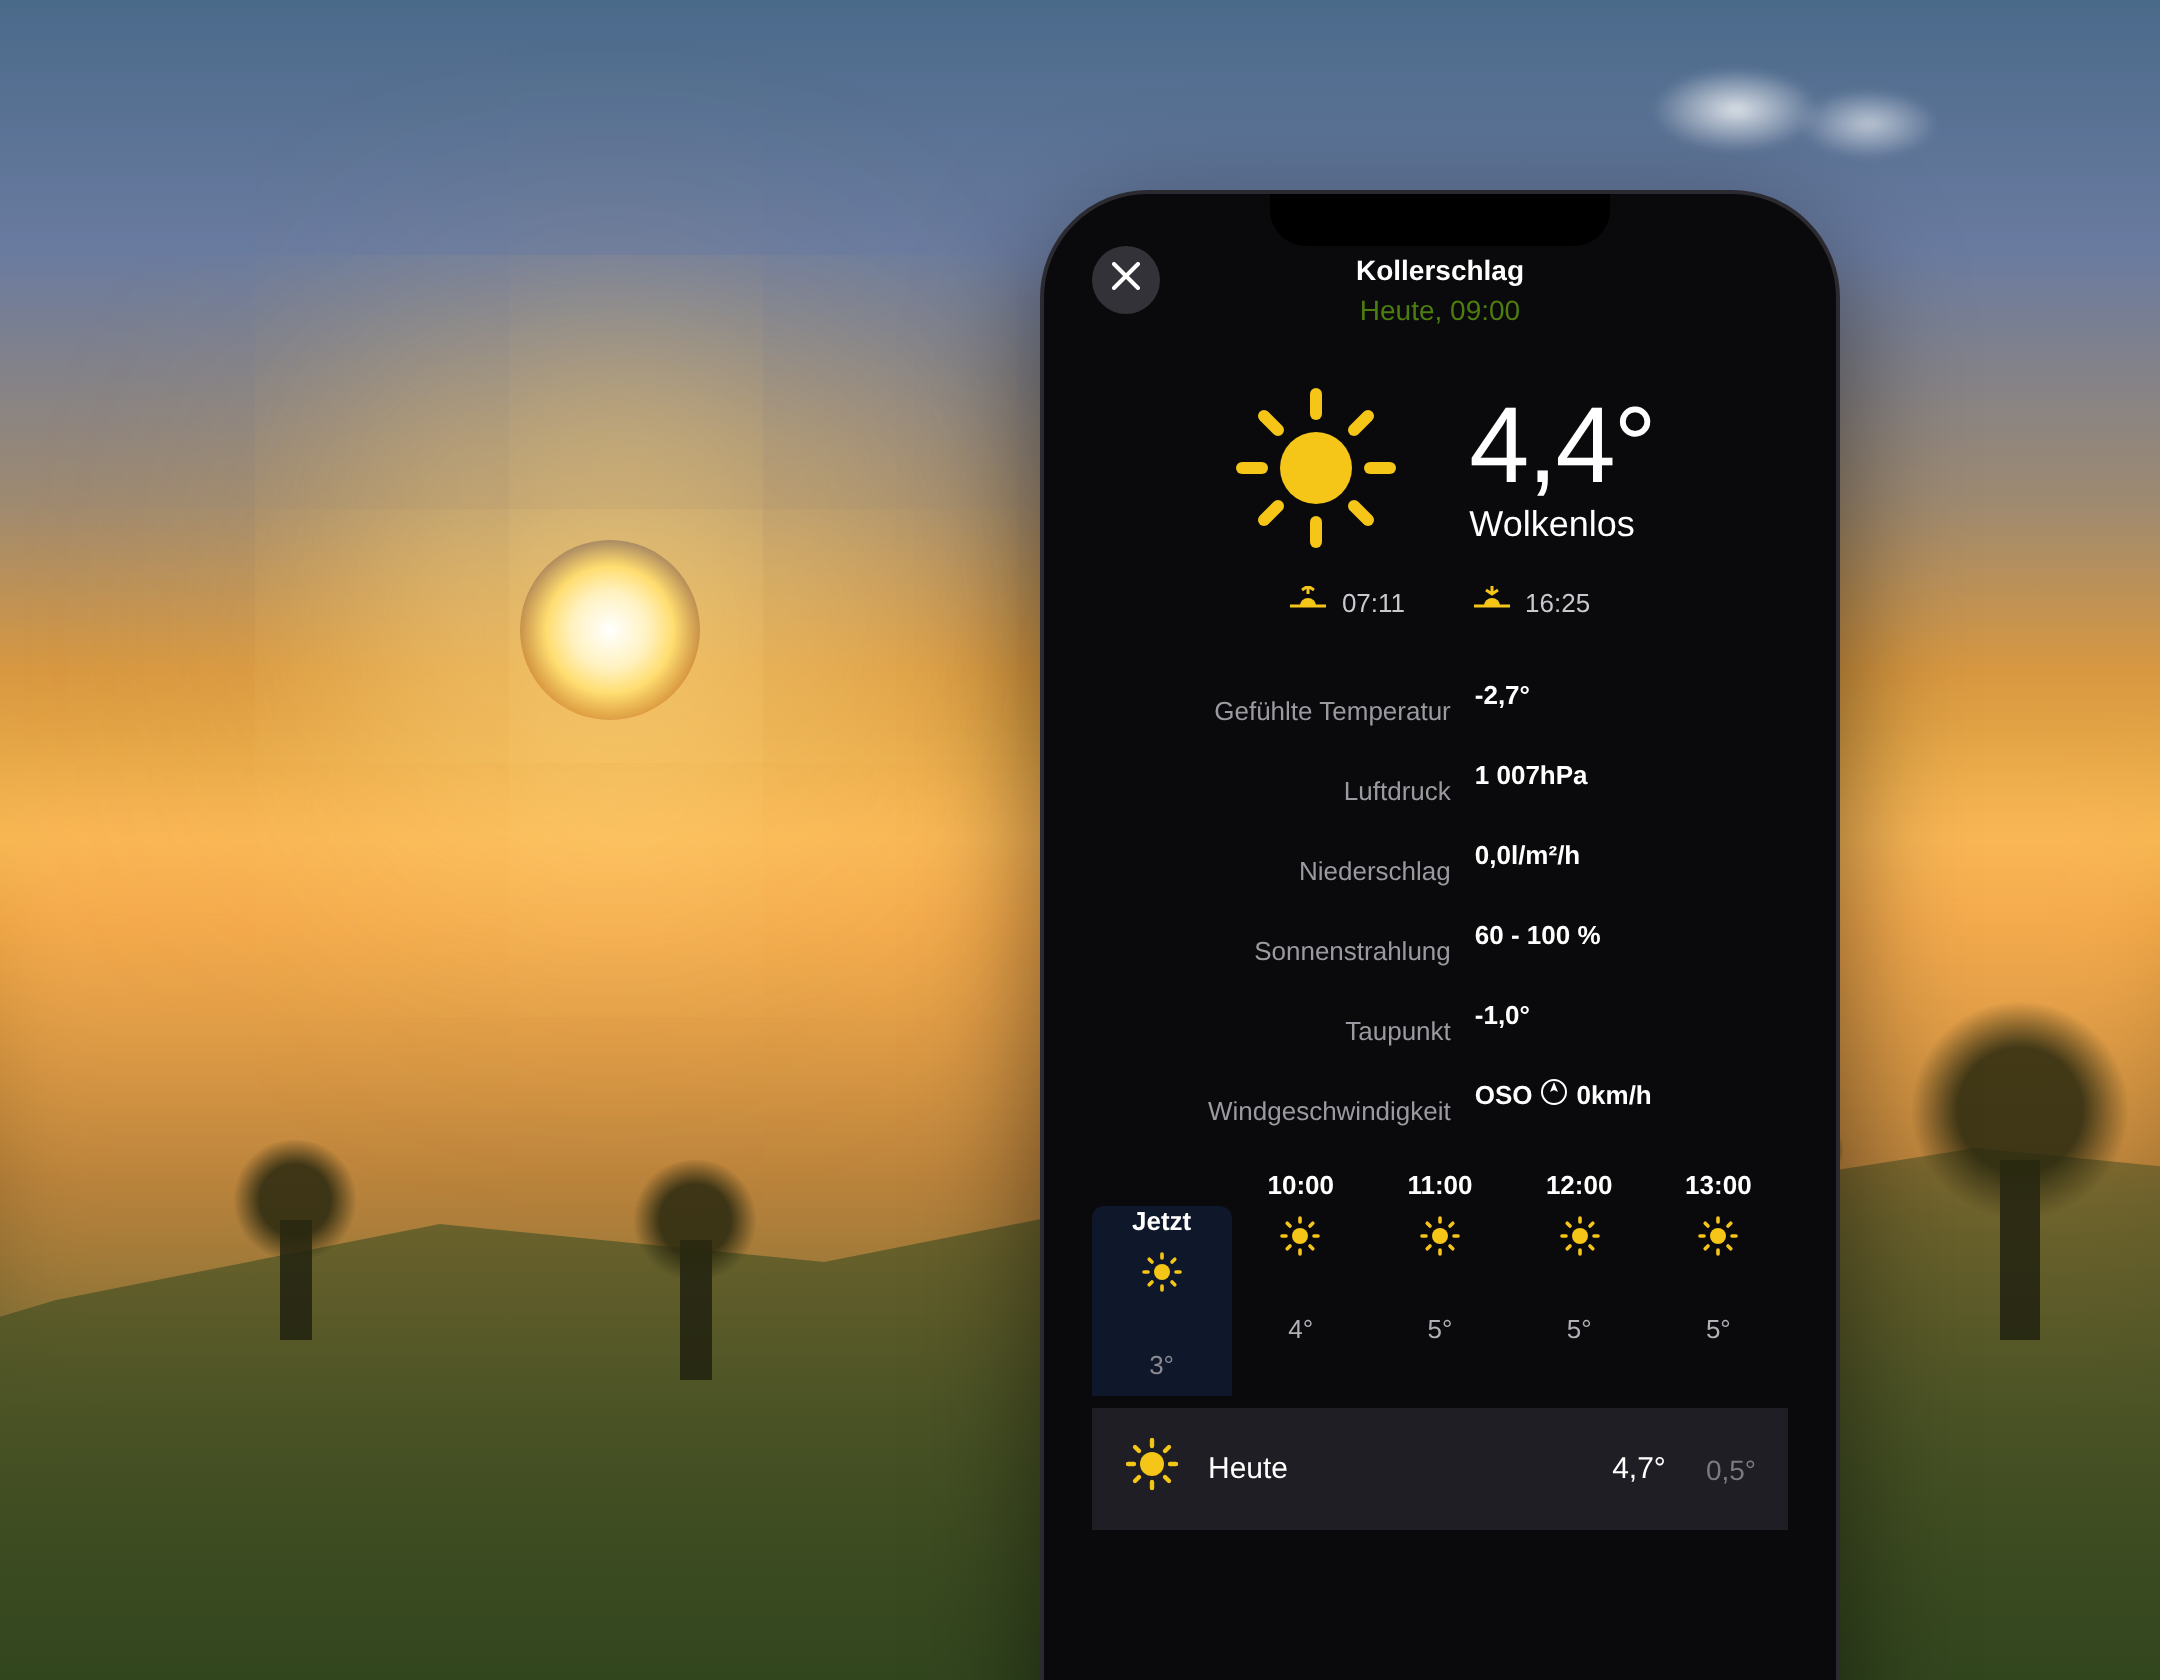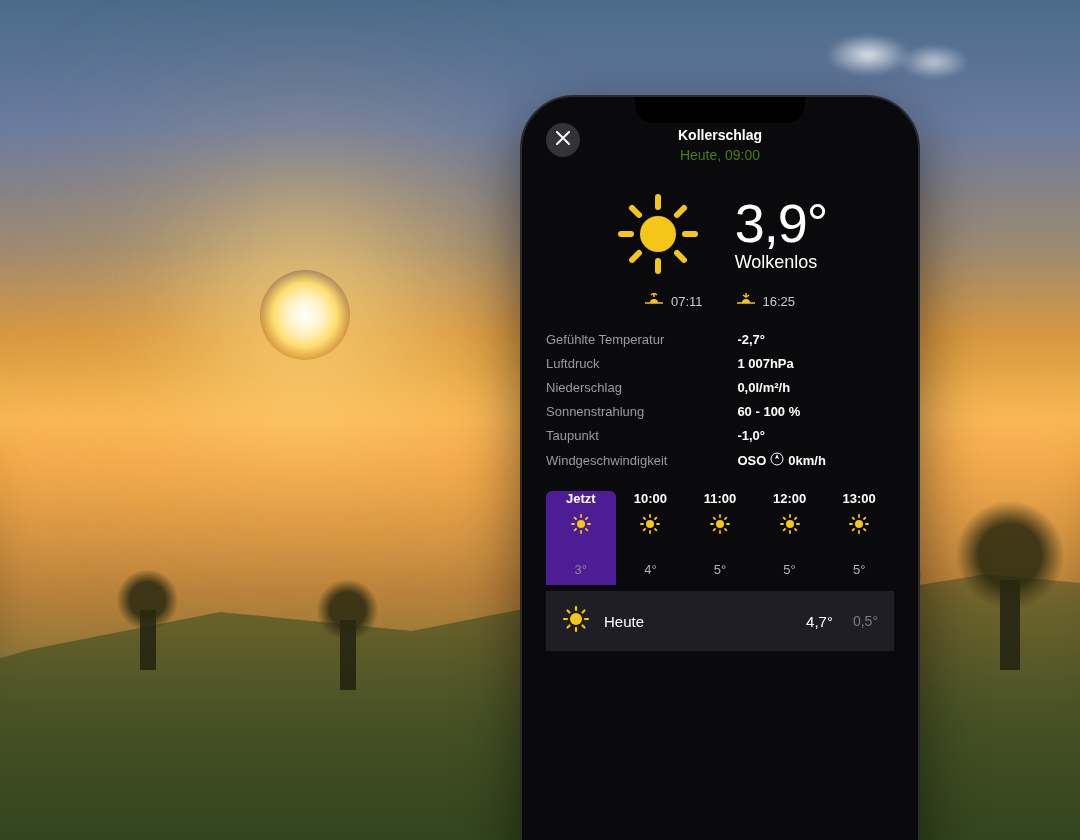--- a/index.html
+++ b/index.html
@@ -164,43 +164,44 @@
   flex-direction: column;
   gap: 9px;
   font-size: 13px;
 }
 .detail-row {
   display: flex;
   align-items: center;
 }
 .detail-row .label {
   flex: 0 0 55%;
-  text-align: left;
+  text-align: right;
   color: #9a9aa0;
   padding-right: 12px;
+  margin-top: 16px;
 }
 .detail-row .value {
   flex: 0 0 45%;
   text-align: left;
   font-weight: 600;
   display: flex;
   align-items: center;
   gap: 4px;
 }
 
 .hourly {
   margin-top: 22px;
   display: flex;
 }
 .hour-col {
   flex: 1;
   text-align: center;
   padding-bottom: 8px;
 }
-.hour-col.active { background: #4c1d95; border-radius: 6px 6px 0 0; }
+.hour-col.active { background: #0f172a; border-radius: 6px 6px 0 0; margin-top: 18px; }
 .hour-time { font-size: 13px; font-weight: 600; margin-bottom: 8px; }
 .hour-icon { margin-bottom: 24px; }
 .hour-temp { font-size: 13px; color: #b0b0b6; }
 .hour-col.active .hour-temp { color: #8a8a90; }
 
 .daily {
   margin-top: 6px;
   background: #1e1e24;
   border-radius: 0;
   padding: 14px 16px;
@@ -255,21 +256,21 @@
             <line x1="8" y1="45" x2="18" y2="45"></line>
             <line x1="72" y1="45" x2="82" y2="45"></line>
             <line x1="19" y1="19" x2="26" y2="26"></line>
             <line x1="64" y1="64" x2="71" y2="71"></line>
             <line x1="19" y1="71" x2="26" y2="64"></line>
             <line x1="64" y1="26" x2="71" y2="19"></line>
           </g>
         </svg>
       </span>
       <div class="hero-text">
-        <div class="big-temp">3,9°</div>
+        <div class="big-temp">4,4°</div>
         <div class="condition">Wolkenlos</div>
       </div>
     </div>
 
     <div class="sunrow">
       <div class="pair">
         <span>
           <svg width="18" height="14" viewBox="0 0 18 14">
               <circle cx="9" cy="10" r="4" fill="#f5c518"></circle>
               <rect x="0" y="10" width="18" height="4" fill="#0a0a0c"></rect>

